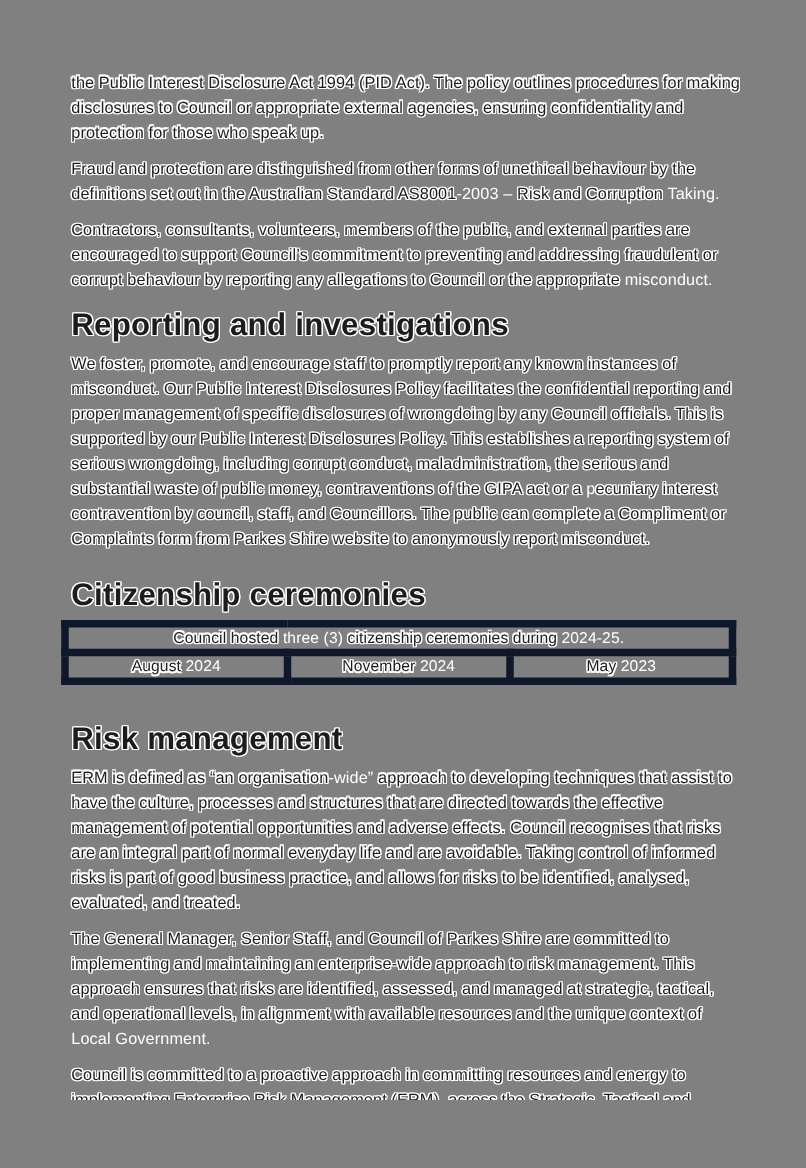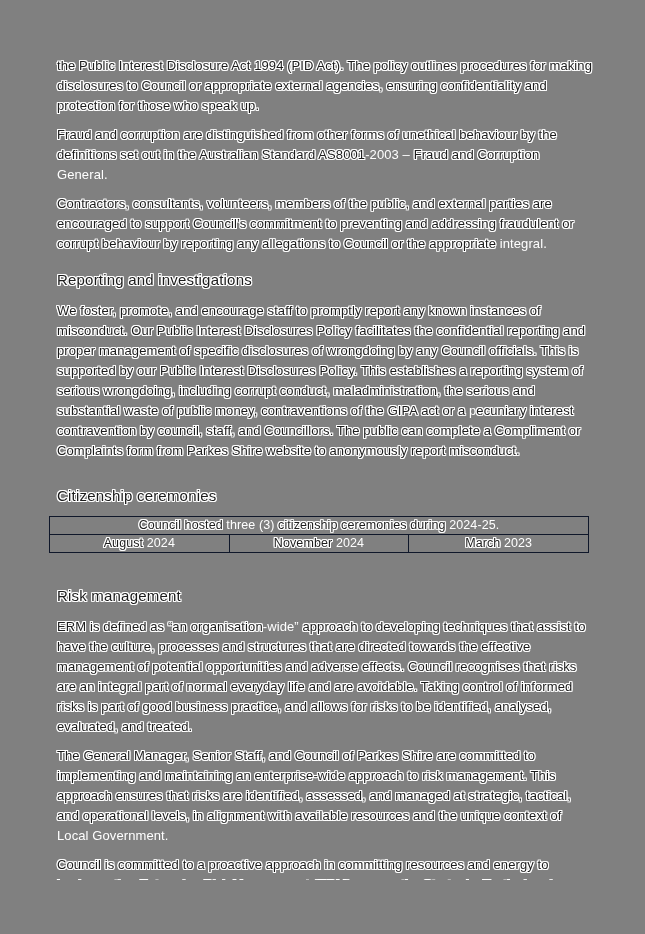--- a/index.html
+++ b/index.html
@@ -32,62 +32,62 @@
       0 1px 0 #ffffff, 0 -1px 0 #ffffff,
       1px 1px 0 #ffffff, -1px -1px 0 #ffffff,
       1px -1px 0 #ffffff, -1px 1px 0 #ffffff;
   }
   
   .seg-solid {
     color: #ffffff;
     text-shadow: none;
   }
   .heading {
-    font-size: 15px;
+    font-size: 25px;
     line-height: 26px;
-    font-weight: 400;
+    font-weight: 700;
     letter-spacing: 0.2px;
     margin: 13px 0 8px 0;
   }
   .heading.sp-tight { margin-top: 22px; margin-bottom: 7px; }
   .heading.sp-large { margin-top: 30px; }
   table.ctable {
     border-collapse: collapse;
     width: 540px;
     margin: 2px 0 6px -8px;
     table-layout: fixed;
   }
   table.ctable td {
-    border: 1px solid #0f172a;
+    border: 6px solid #0f172a;
     text-align: center;
     font-size: 12.5px;
     line-height: 14px;
     padding: 1px 4px 2px 4px;
     letter-spacing: 0.1px;
   }
 </style>
 </head>
 <body>
 
 <div class="page">
     <p class="para"><span class="seg-outline">the Public Interest Disclosure Act 1994 (PID Act). The policy outlines procedures for making disclosures to Council or appropriate external agencies, ensuring confidentiality and protection for those who speak up.</span></p>
-    <p class="para"><span class="seg-outline">Fraud and corruption are distinguished from other forms of unethical behaviour by the definitions set out in the Australian Standard AS8001</span><span class="seg-solid">-2003 – </span><span class="seg-outline">Fraud and Corruption </span><span class="seg-solid">General.</span></p>
-    <p class="para"><span class="seg-outline">Contractors, consultants, volunteers, members of the public, and external parties are encouraged to support Council’s commitment to preventing and addressing fraudulent or corrupt behaviour by reporting any allegations to Council or the appropriate </span><span class="seg-solid">integral.</span></p>
+    <p class="para"><span class="seg-outline">Fraud and protection are distinguished from other forms of unethical behaviour by the definitions set out in the Australian Standard AS8001</span><span class="seg-solid">-2003 – </span><span class="seg-outline">Risk and Corruption </span><span class="seg-solid">Taking.</span></p>
+    <p class="para"><span class="seg-outline">Contractors, consultants, volunteers, members of the public, and external parties are encouraged to support Council’s commitment to preventing and addressing fraudulent or corrupt behaviour by reporting any allegations to Council or the appropriate </span><span class="seg-solid">misconduct.</span></p>
     <h2 class="heading">Reporting and investigations</h2>
     <p class="para"><span class="seg-outline">We foster, promote, and encourage staff to promptly report any known instances of misconduct. Our Public Interest Disclosures Policy facilitates the confidential reporting and proper management of specific disclosures of wrongdoing by any Council officials. This is supported by our Public Interest Disclosures Policy. This establishes a reporting system of serious wrongdoing, including corrupt conduct, maladministration, the serious and substantial waste of public money, contraventions of the GIPA act or a </span><span class="seg-solid">p</span><span class="seg-outline">ecuniary interest contravention by council, staff, and Councillors. The public can complete a Compliment or Complaints form from Parkes Shire website to anonymously report misconduct.</span></p>
     <h2 class="heading sp-tight">Citizenship ceremonies</h2>
     <table class="ctable">
       <tbody>
         <tr>
           <td colspan="3"><span class="seg-outline">Council hosted </span><span class="seg-solid">three (3)</span><span class="seg-outline"> citizenship ceremonies during </span><span class="seg-solid">2024-25.</span></td>
         </tr>
         <tr>
           <td><span class="seg-outline">August </span><span class="seg-solid">2024</span></td>
           <td><span class="seg-outline">November </span><span class="seg-solid">2024</span></td>
-          <td><span class="seg-outline">March </span><span class="seg-solid">2023</span></td>
+          <td><span class="seg-outline">May </span><span class="seg-solid">2023</span></td>
         </tr>
       </tbody>
     </table>
     <h2 class="heading sp-large">Risk management</h2>
     <p class="para"><span class="seg-outline">ERM is defined as “an organisation</span><span class="seg-solid">-wide”</span><span class="seg-outline"> approach to developing techniques that assist to have the culture, processes and structures that are directed towards the effective management of potential opportunities and adverse effects. Council recognises that risks are an integral part of normal everyday life and are avoidable. Taking control of informed risks is part of good business practice, and allows for risks to be identified, analysed, evaluated, and treated.</span></p>
     <p class="para"><span class="seg-outline">The General Manager, Senior Staff, and Council of Parkes Shire are committed to implementing and maintaining an enterprise-wide approach to risk management. This approach ensures that risks are identified, assessed, and managed at strategic, tactical, and operational levels, in alignment with available resources and the unique context of </span><span class="seg-solid">Local Government.</span></p>
     <p class="para"><span class="seg-outline">Council is committed to a proactive approach in committing resources and energy to implementing Enterprise Risk Management (ERM), across the Strategic, Tactical and Operational Levels and to imbed a Risk Management culture within Council to assist</span></p>
   </div>
 
 </body></html>

